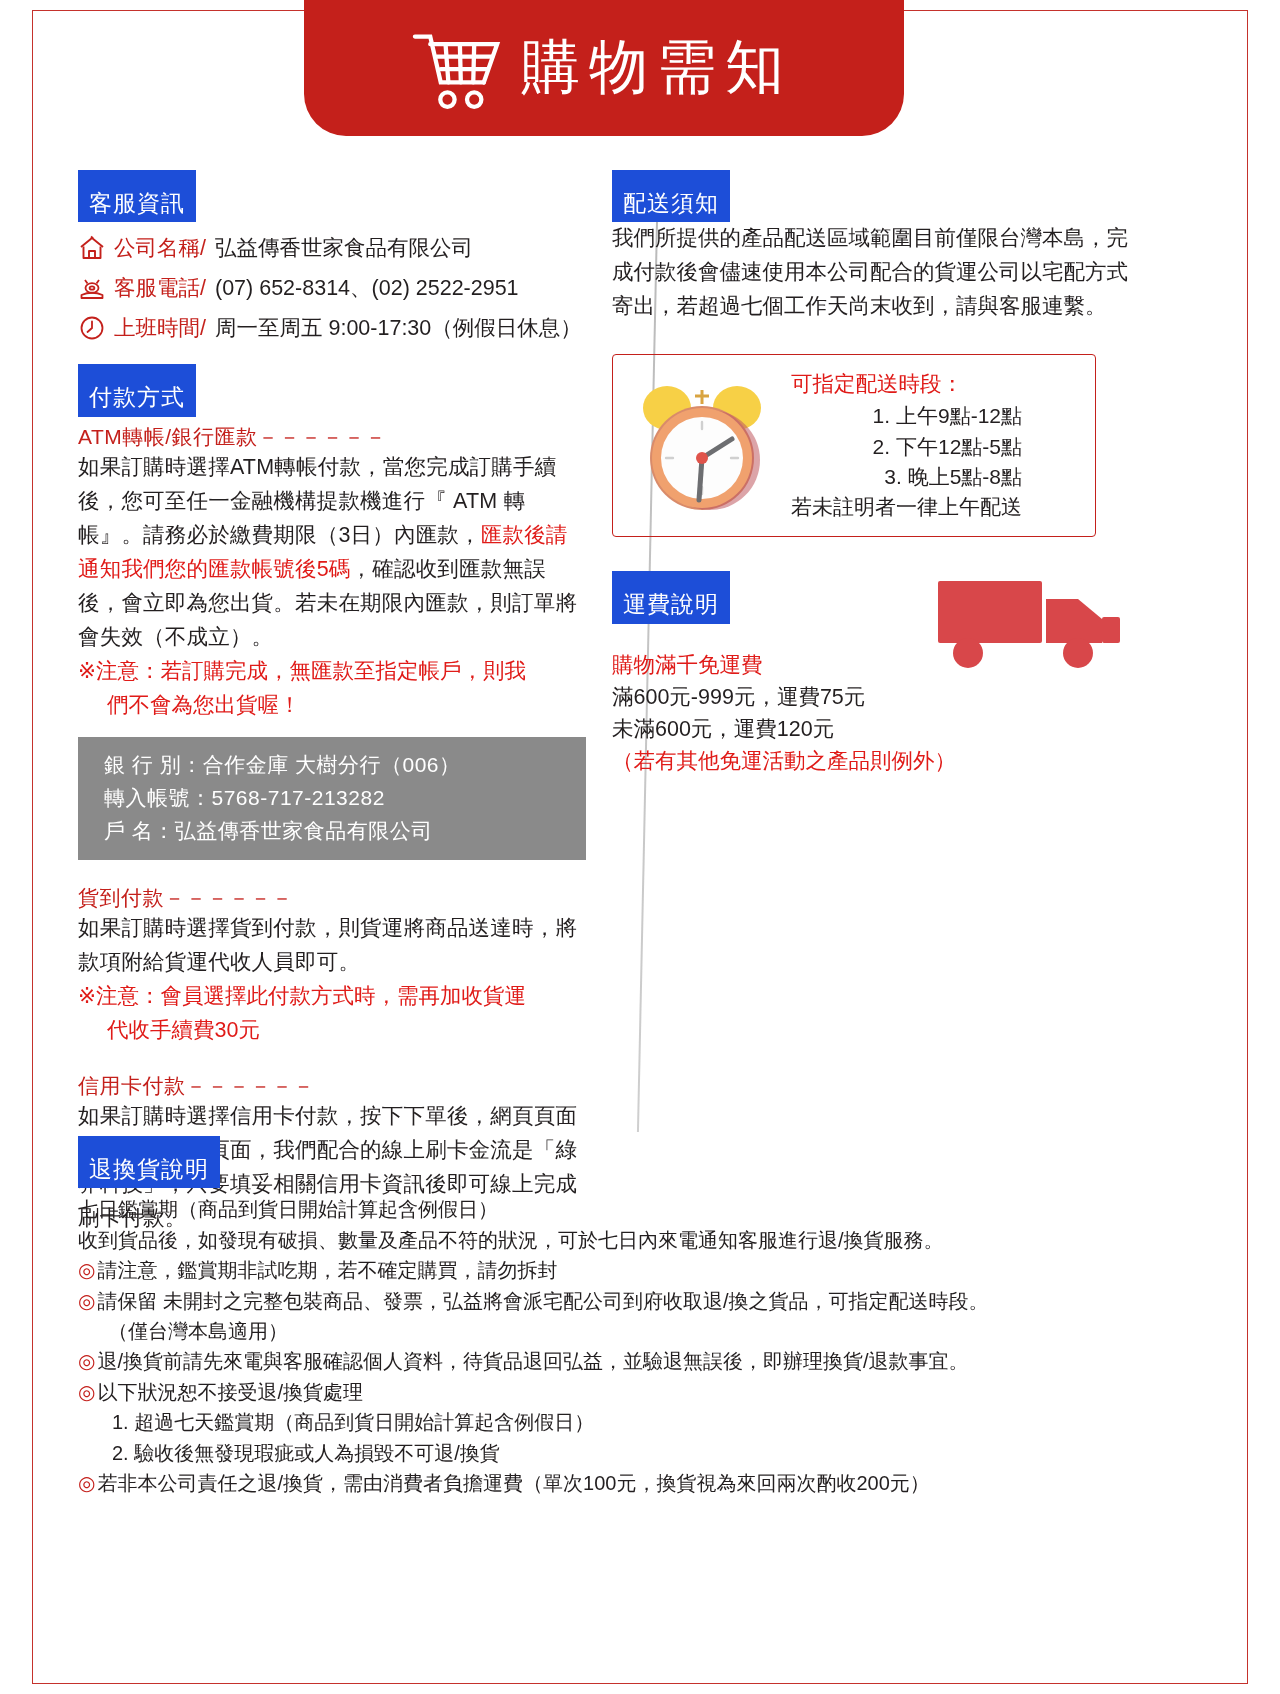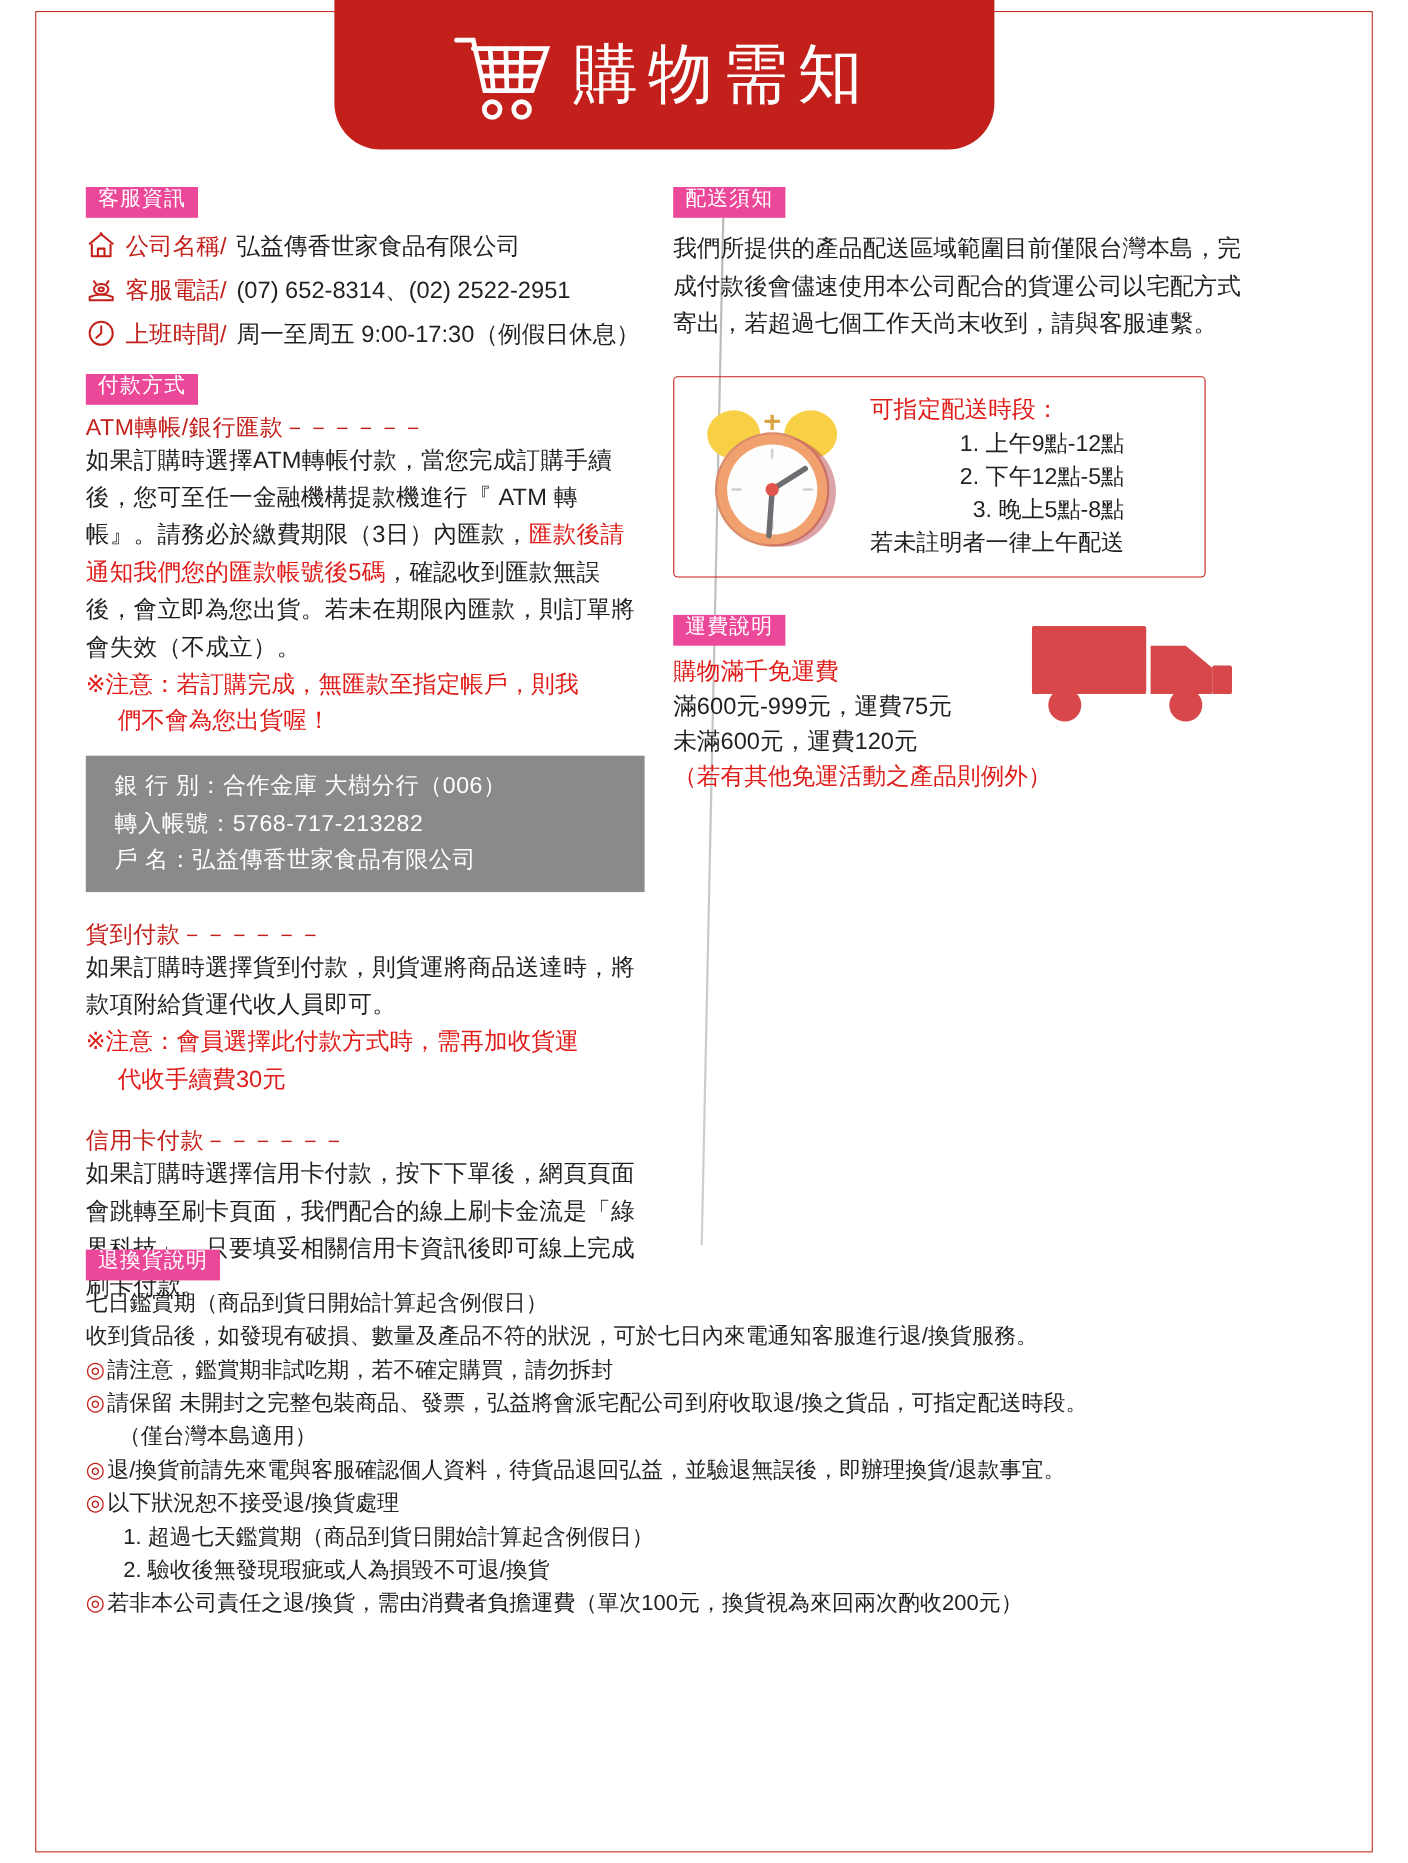--- a/index.html
+++ b/index.html
@@ -67,24 +67,24 @@
     position: absolute;
     left: 647px; top: 172px;
     width: 2px; height: 960px;
     background: linear-gradient(to bottom, #b9b9b9, #cfcfcf);
     transform: skewX(-1.2deg);
   }
 
   
   .chip {
     display: inline-block;
-    background: #ec4899;
+    background: #1d4ed8;
     color: #fff;
-    font-size: 19px;
-    padding: 0 11px 6px 11px;
+    font-size: 23px;
+    padding: 20px 11px 6px 11px;
     letter-spacing: 1px;
     line-height: 1.15;
   }
 
   
   .info-row {
     display: flex;
     align-items: center;
     margin-top: 11px;
     font-size: 21.5px;
@@ -125,21 +125,20 @@
     line-height: 1.58;
     letter-spacing: 0.5px;
   }
   .bank-box div { white-space: nowrap; }
 
   
   .delivery-text {
     font-size: 21.5px;
     line-height: 1.58;
     color: #231f20;
-    margin-top: 12px;
   }
 
   .time-card {
     position: relative;
     margin-top: 30px;
     width: 484px;
     min-height: 176px;
     border: 1.6px solid #c4201b;
     border-radius: 4px;
     display: flex;
@@ -322,21 +321,21 @@
 
     <div class="ship-block">
       <svg class="truck" viewBox="0 0 186 110">
         <rect x="0" y="6" width="104" height="62" rx="2" fill="#d8474a"></rect>
         <path d="M108 24 H140 L164 44 V68 H108 Z" fill="#d8474a"></path>
         <rect x="164" y="42" width="18" height="26" rx="2" fill="#d8474a"></rect>
         <circle cx="30" cy="78" r="15" fill="#d8474a"></circle>
         <circle cx="140" cy="78" r="15" fill="#d8474a"></circle>
       </svg>
       <div class="chip">運費說明</div>
-      <div class="ship-line red" style="margin-top:7px">購物滿千免運費</div>
+      <div class="ship-line red" style="margin-top:25px">購物滿千免運費</div>
       <div class="ship-line">滿600元-999元，運費75元</div>
       <div class="ship-line">未滿600元，運費120元</div>
       <div class="ship-line red">（若有其他免運活動之產品則例外）</div>
     </div>
   </div>
 
   <div class="returns">
     <div class="chip">退換貨說明</div>
     <div class="ret-spacer"></div>
 

